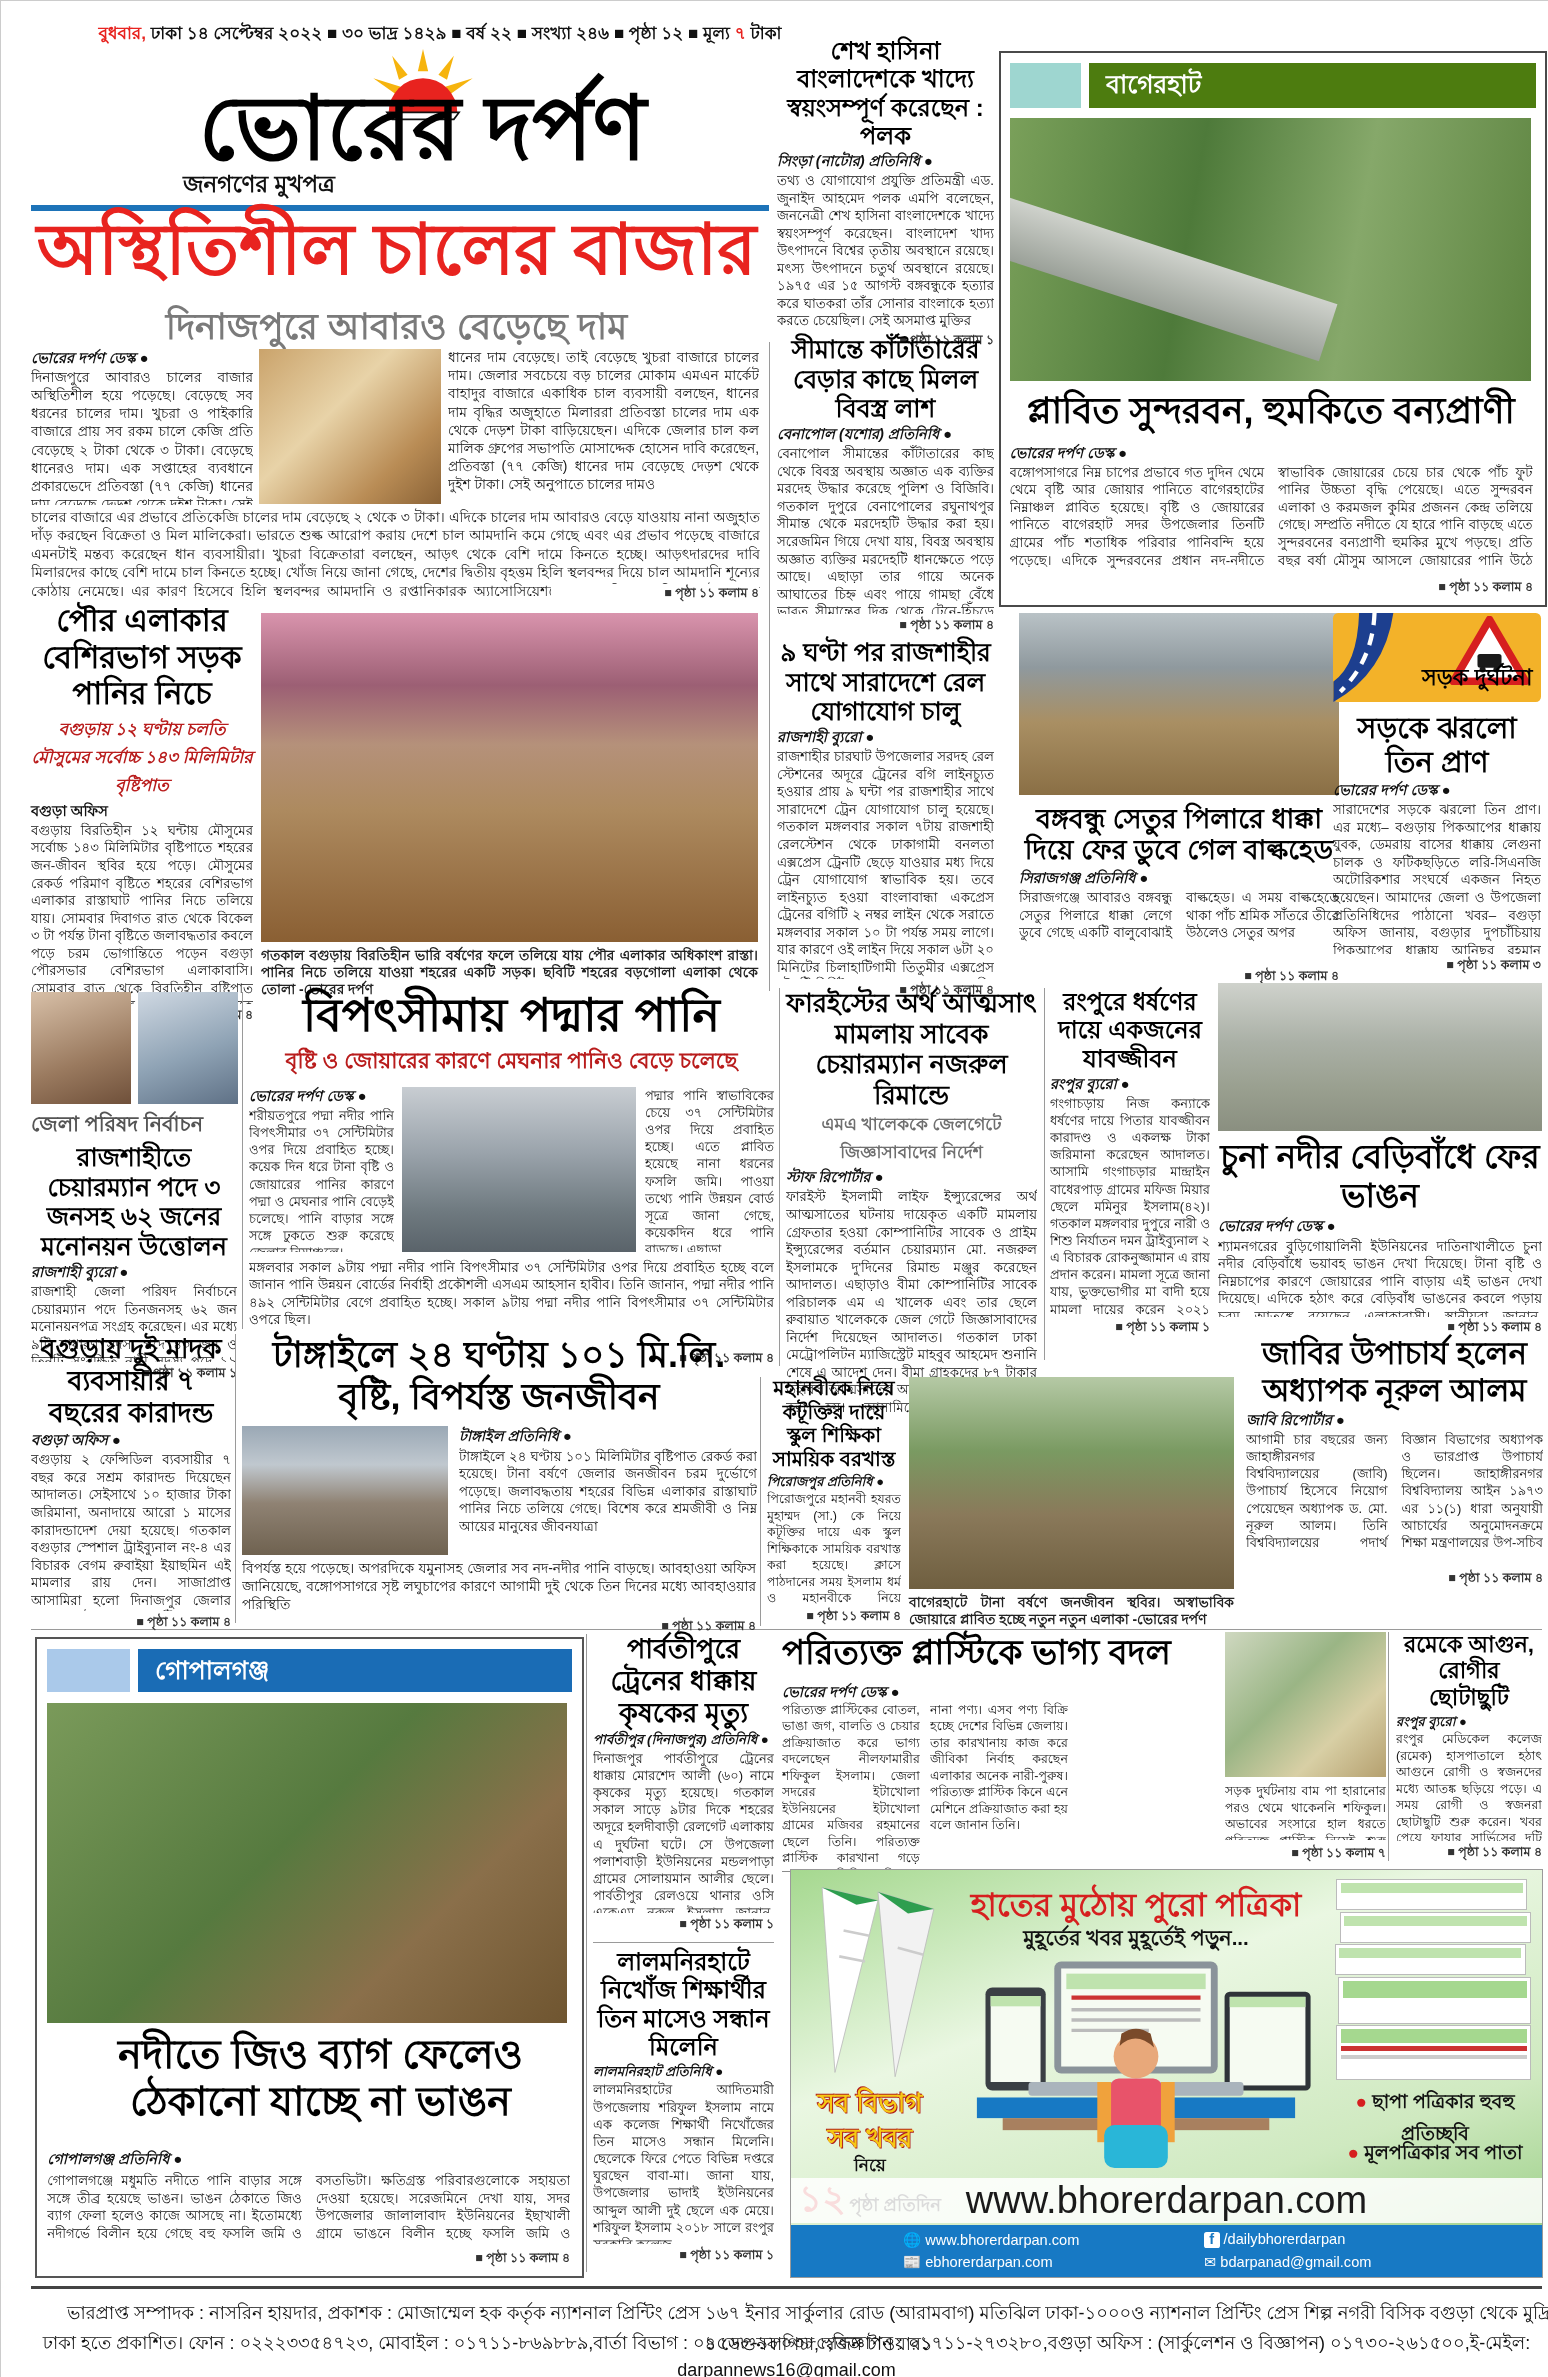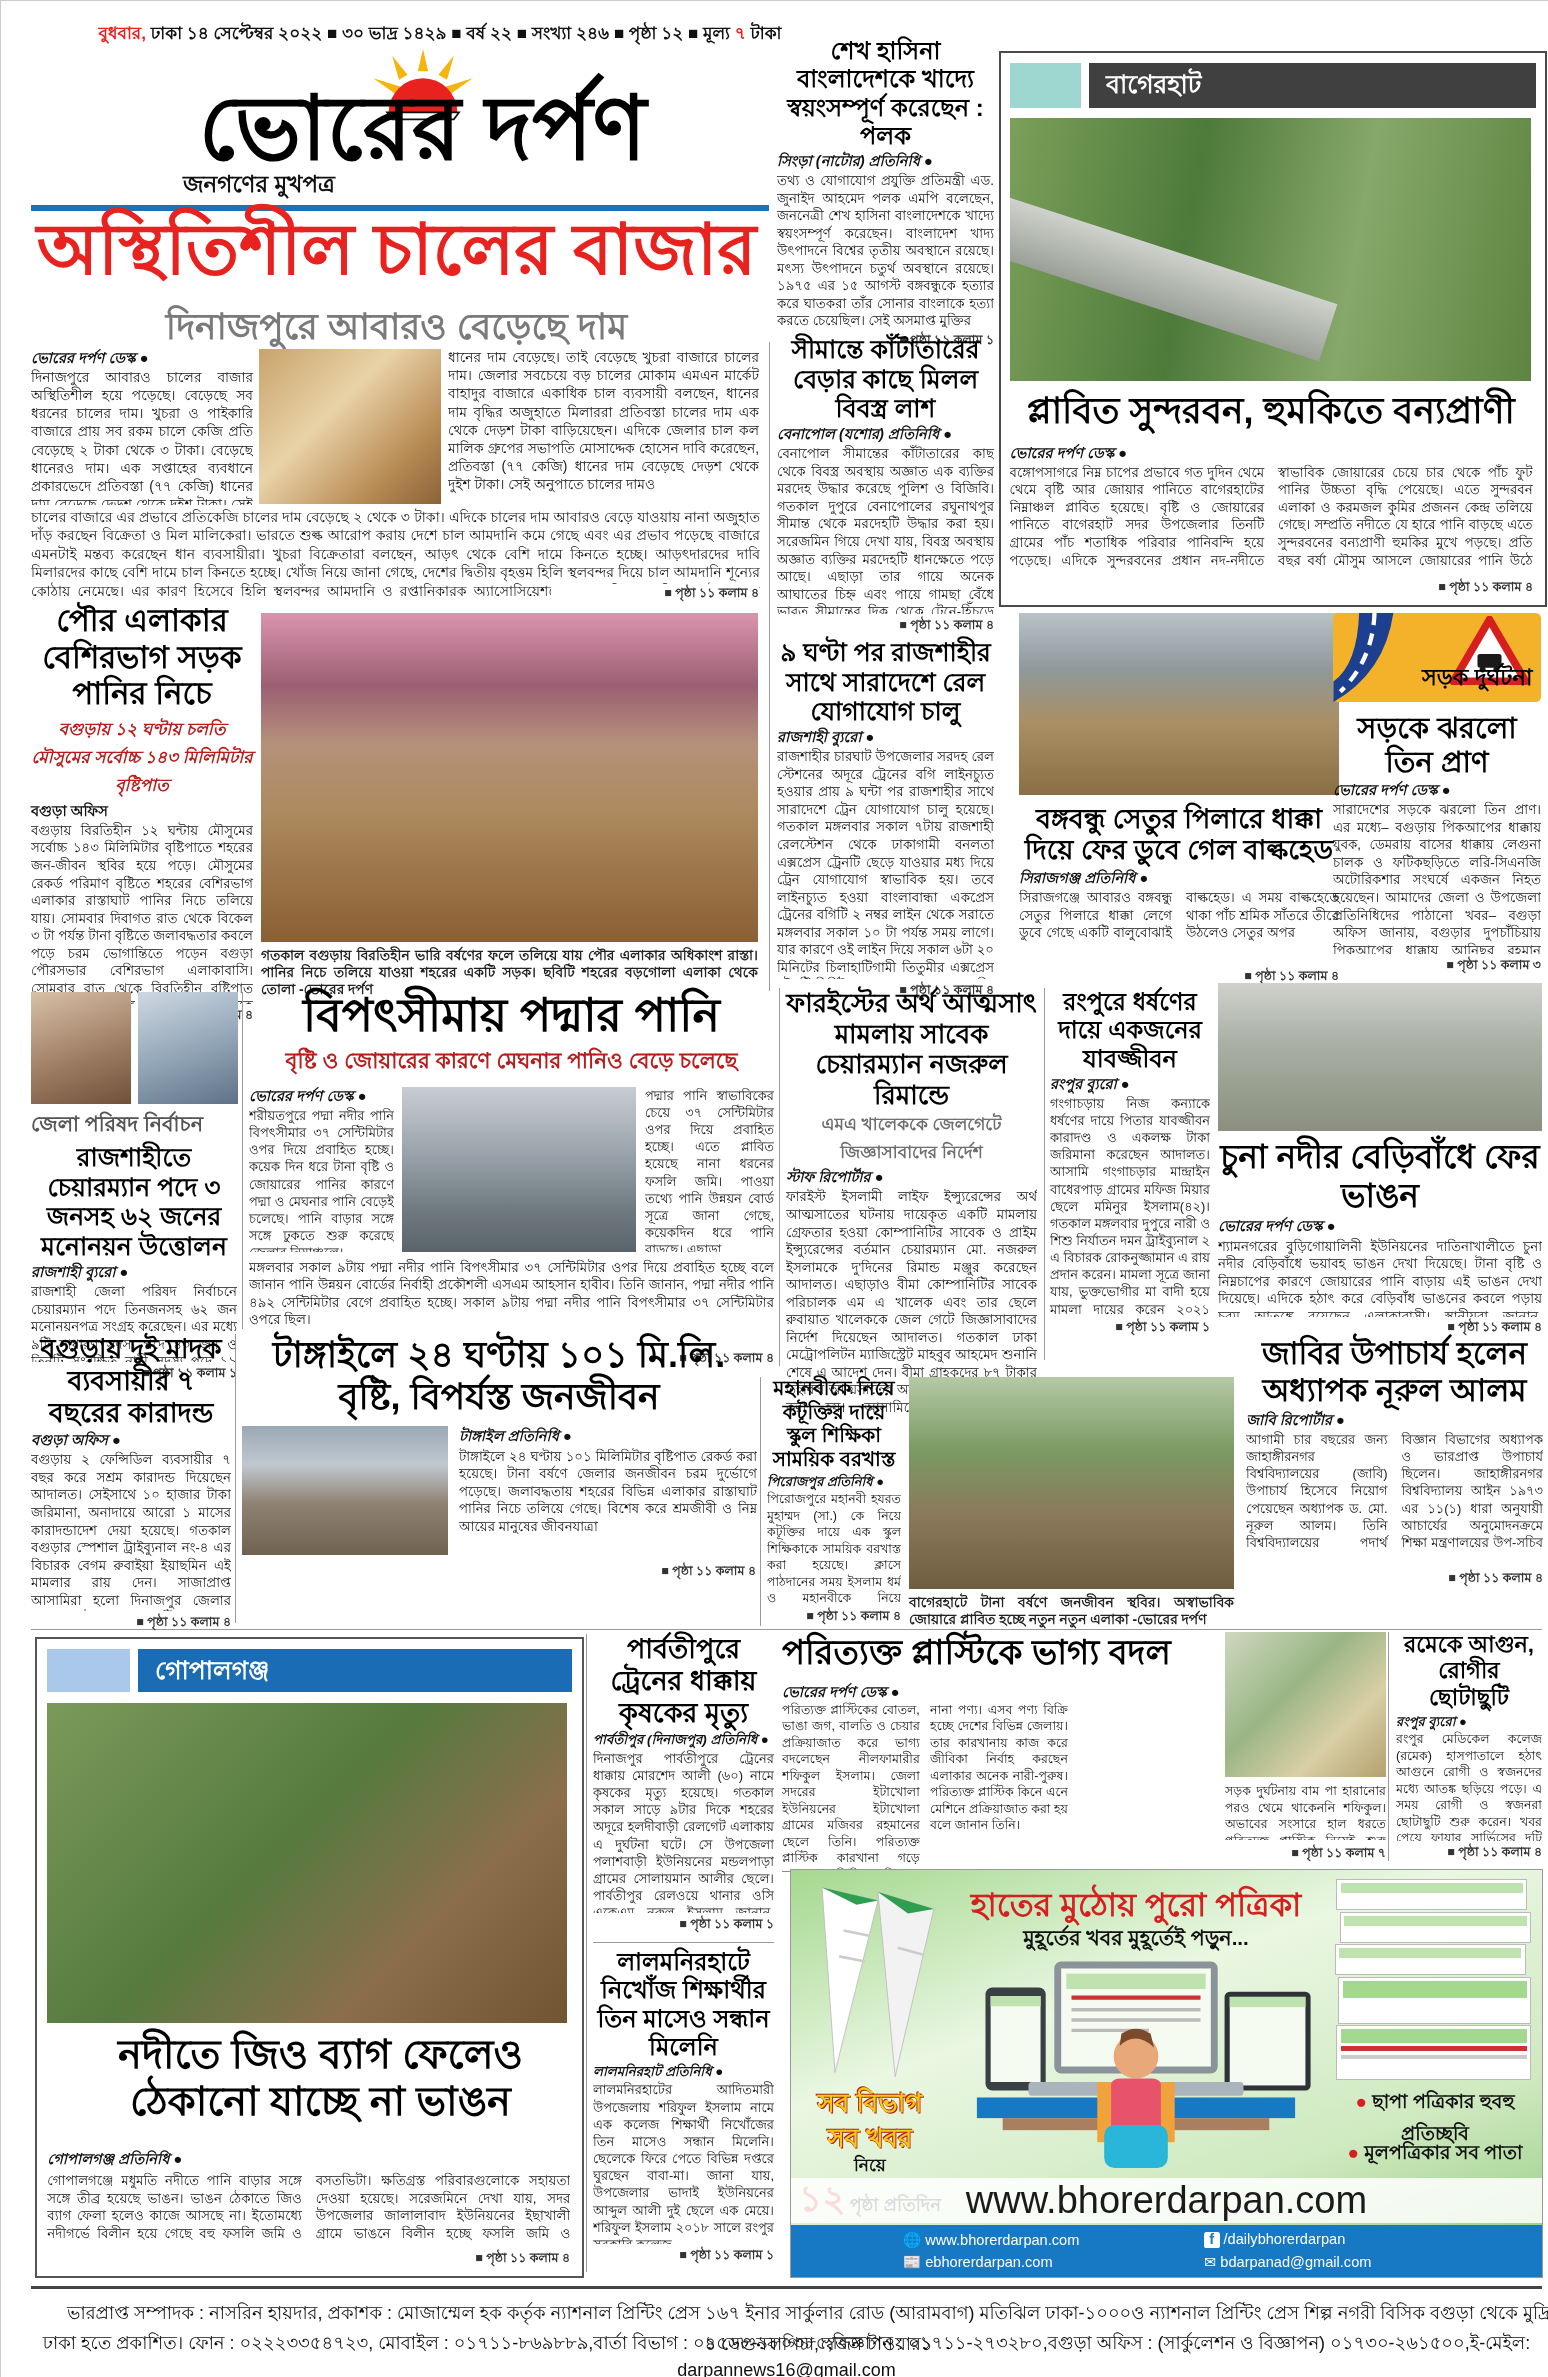--- a/index.html
+++ b/index.html
@@ -73,21 +73,21 @@
 
   <div class="abs" style="left:776px;top:637px;width:217px;">
     <div class="h" style="font-size:25px;">৯ ঘণ্টা পর রাজশাহীর সাথে সারাদেশে রেল যোগাযোগ চালু</div>
     <div class="byline">রাজশাহী ব্যুরো ●</div>
     <div class="body" style="height:231px;font-size:13.3px;">রাজশাহীর চারঘাট উপজেলার সরদহ রেল স্টেশনের অদূরে ট্রেনের বগি লাইনচ্যুত হওয়ার প্রায় ৯ ঘন্টা পর রাজশাহীর সাথে সারাদেশে ট্রেন যোগাযোগ চালু হয়েছে। গতকাল মঙ্গলবার সকাল ৭টায় রাজশাহী রেলস্টেশন থেকে ঢাকাগামী বনলতা এক্সপ্রেস ট্রেনটি ছেড়ে যাওয়ার মধ্য দিয়ে ট্রেন যোগাযোগ স্বাভাবিক হয়। তবে লাইনচ্যুত হওয়া বাংলাবান্ধা একপ্রেস ট্রেনের বগিটি ২ নম্বর লাইন থেকে সরাতে মঙ্গলবার সকাল ১০ টা পর্যন্ত সময় লাগে। যার কারণে ওই লাইন দিয়ে সকাল ৬টা ২০ মিনিটের চিলাহাটিগামী তিতুমীর এক্সপ্রেস ট্রেনটি নির্দিষ্ট সময়ে ছেড়ে যেতে পারেনি। লাইন ক্লিয়ার হওয়ার</div>
     <div class="pageref">■ পৃষ্ঠা ১১ কলাম ৪</div>
   </div>
 
   <div class="abs" style="left:998px;top:50px;width:544px;height:552px;border:2.6px solid #4a4a4a;background:#fff;">
     <div class="abs" style="left:8.6px;top:10.3px;width:71px;height:45px;background:#9ed6d0;"></div>
-    <div class="abs labelbar" style="left:88px;top:10.3px;right:8.6px;height:45px;background:#404040;">বাগেরহাট</div>
+    <div class="abs labelbar" style="left:88px;top:10.3px;right:8.6px;height:45px;background:#4d7c0f;">বাগেরহাট</div>
     <div class="photo" style="left:8.6px;top:65px;width:521px;height:263px;background:linear-gradient(100deg,#7aa05a,#4e7a3a 35%,#86a86a 65%,#5d8440);">
       <div class="abs" style="left:-34px;top:129px;width:361px;height:60px;background:linear-gradient(#cfd2cc,#9aa098);transform:rotate(18deg);"></div>
     </div>
     <div class="abs h h900" style="left:6.9px;top:337px;width:526px;font-size:36px;">প্লাবিত সুন্দরবন, হুমকিতে বন্যপ্রাণী</div>
     <div class="abs" style="left:8.6px;top:389px;width:523px;height:138px;">
       <span class="byline" style="display:block;">ভোরের দর্পণ ডেস্ক ●</span>
       <div class="body cols2" style="height:115px;font-size:13.3px;">বঙ্গোপসাগরে নিম্ন চাপের প্রভাবে গত দুদিন থেমে থেমে বৃষ্টি আর জোয়ার পানিতে বাগেরহাটের নিম্নাঞ্চল প্লাবিত হয়েছে। বৃষ্টি ও জোয়ারের পানিতে বাগেরহাট সদর উপজেলার তিনটি গ্রামের পাঁচ শতাধিক পরিবার পানিবন্দি হয়ে পড়েছে। এদিকে সুন্দরবনের প্রধান নদ-নদীতে স্বাভাবিক জোয়ারের চেয়ে চার থেকে পাঁচ ফুট পানির উচ্চতা বৃদ্ধি পেয়েছে। এতে সুন্দরবন এলাকা ও করমজল কুমির প্রজনন কেন্দ্র তলিয়ে গেছে। সম্প্রতি নদীতে যে হারে পানি বাড়ছে এতে সুন্দরবনের বন্যপ্রাণী হুমকির মুখে পড়ছে। প্রতি বছর বর্ষা মৌসুম আসলে জোয়ারের পানি উঠে উপকূলীয় জেলার সদর, মোরেলগঞ্জ, মোংলা ও রামপাল উপজেলার নদী তীরবর্তী এলাকার কয়েক হাজার মানুষের ভোগান্তির শেষ থাকে না। জোয়ার ও বৃষ্টির পানি জমে ওইসব এলাকার মানুষের দুর্ভোগ বেড়েছে। তারা ভৈরব নদের উপর টেকসই বেড়িবাঁধ নির্মাণের দাবি জানিয়েছেন। অপরদিকে জেলার চিংড়ি মাছের ঘেরগুলোতে পানি ছুঁইছুঁই করছে। বৃষ্টিপাত ও নদনদীতে জোয়ারের পানির চাপ অব্যাহত থাকলে মাছের ঘের তলিয়ে</div>
     </div>
     <div class="abs pageref" style="right:12px;bottom:6.9px;">■ পৃষ্ঠা ১১ কলাম ৪</div>
   </div>
@@ -207,20 +207,21 @@
 
   <div class="abs" style="left:241px;top:1333px;width:514px;">
     <div class="h h900" style="font-size:36px;">টাঙ্গাইলে ২৪ ঘণ্টায় ১০১ মি.লি. বৃষ্টি, বিপর্যস্ত জনজীবন</div>
     <div style="position:relative;height:134px;margin-top:6.9px;">
       <div class="photo" style="left:0;top:0;width:206px;height:129px;background:linear-gradient(180deg,#9aa8b5,#c0c8cf 30%,#8f8273 60%,#6f6250);"></div>
       <div class="abs" style="left:217px;top:0;width:298px;">
         <span class="byline" style="display:block;">টাঙ্গাইল প্রতিনিধি ●</span>
         <div class="body" style="height:108px;font-size:13.3px;">টাঙ্গাইলে ২৪ ঘণ্টায় ১০১ মিলিমিটার বৃষ্টিপাত রেকর্ড করা হয়েছে। টানা বর্ষণে জেলার জনজীবন চরম দুর্ভোগে পড়েছে। জলাবদ্ধতায় শহরের বিভিন্ন এলাকার রাস্তাঘাট পানির নিচে তলিয়ে গেছে। বিশেষ করে শ্রমজীবী ও নিম্ন আয়ের মানুষের জীবনযাত্রা</div>
       </div>
     </div>
+    <div class="body" style="height:55px;font-size:13.8px;">বিপর্যস্ত হয়ে পড়েছে। অপরদিকে যমুনাসহ জেলার সব নদ-নদীর পানি বাড়ছে। আবহাওয়া অফিস জানিয়েছে, বঙ্গোপসাগরে সৃষ্ট লঘুচাপের কারণে আগামী দুই থেকে তিন দিনের মধ্যে আবহাওয়ার পরিস্থিতি</div>
     <div class="pageref">■ পৃষ্ঠা ১১ কলাম ৪</div>
   </div>
 
   <div class="vline" style="left:759px;top:1376px;height:249px;"></div>
 
   <div class="abs" style="left:766px;top:1376px;width:134px;">
     <div class="h" style="font-size:20px;">মহানবীকে নিয়ে কটূক্তির দায়ে স্কুল শিক্ষিকা সাময়িক বরখাস্ত</div>
     <div class="byline" style="font-size:13px;">পিরোজপুর প্রতিনিধি ●</div>
     <div class="body" style="height:114px;font-size:12.5px;">পিরোজপুরে মহানবী হযরত মুহাম্মদ (সা.) কে নিয়ে কটূক্তির দায়ে এক স্কুল শিক্ষিকাকে সাময়িক বরখাস্ত করা হয়েছে। ক্লাসে পাঠদানের সময় ইসলাম ধর্ম ও মহানবীকে নিয়ে আপত্তিকর মন্তব্যের অভিযোগ উঠে ওই শিক্ষিকার বিরুদ্ধে। এ ঘটনায় এলাকায় ক্ষোভ ছড়িয়ে পড়ে। পরে উপজেলা নির্বাহী কর্মকর্তার নির্দেশে তাকে সাময়িক বরখাস্ত করা হয়। ঘটনা তদন্তে কমিটি গঠন করা হয়েছে। জানা যায়, ওই বিদ্যালয়ের ৯ম</div>
     <div class="pageref">■ পৃষ্ঠা ১১ কলাম ৪</div>

